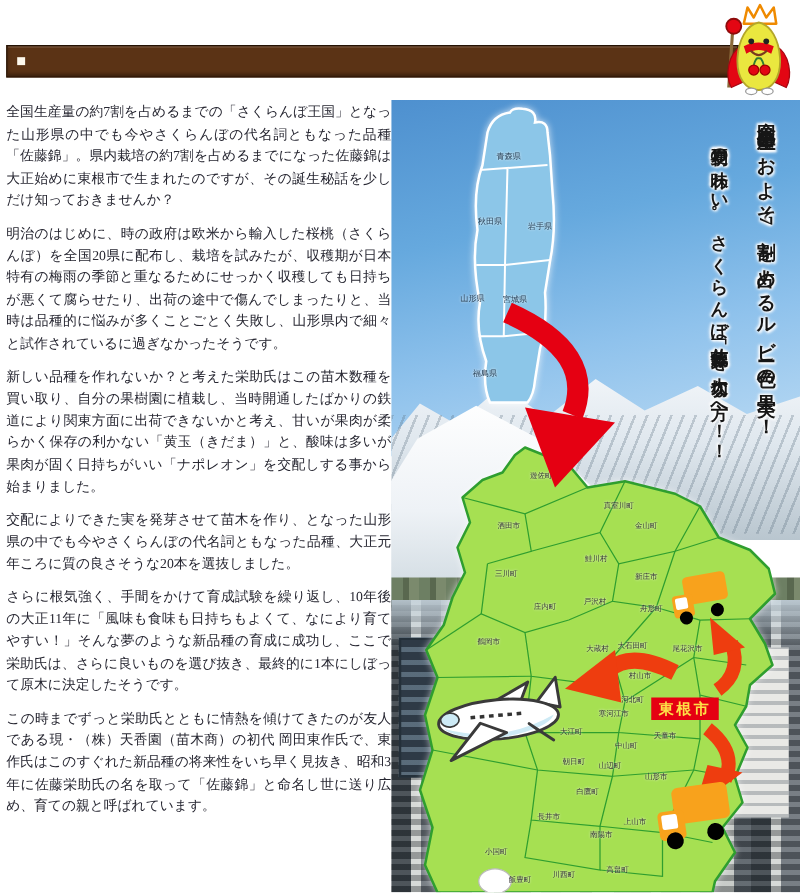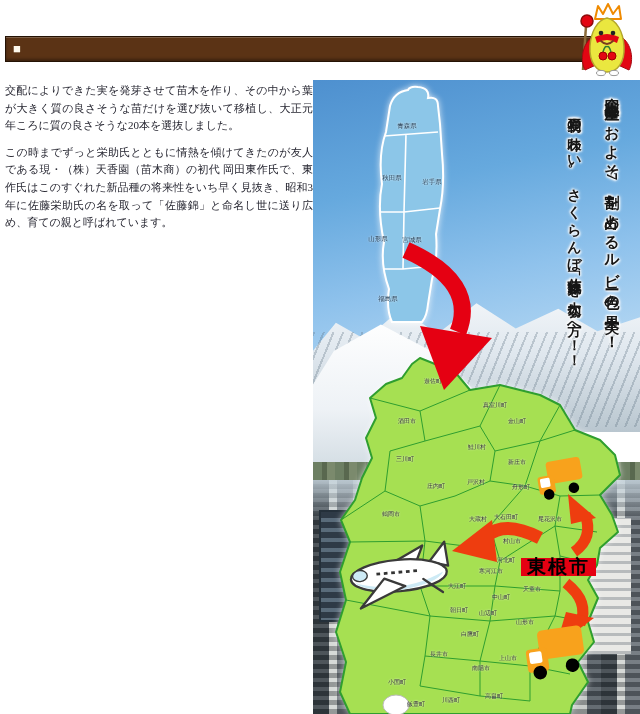--- a/index.html
+++ b/index.html
@@ -59,21 +59,21 @@
     filter:drop-shadow(0 0 3px rgba(255,255,255,.75));}
   .map-yamagata{position:absolute;left:330px;top:356px;width:310px;height:358px;z-index:4;
     filter:drop-shadow(0 0 3px rgba(255,255,255,.6));}
   .map-label{position:absolute;transform:translate(-50%,-50%);font-size:6px;color:#333;
     font-family:"Liberation Sans","DejaVu Sans",sans-serif;white-space:nowrap;z-index:5;
     text-shadow:0 0 2px rgba(255,255,255,.95);}
   .pref-label{color:#274158;font-size:6.5px;}
   .arrows{position:absolute;left:313px;top:80px;width:327px;height:634px;z-index:6;pointer-events:none;}
   .vehicle{position:absolute;z-index:7;}
   .higashine{position:absolute;left:521px;top:558px;z-index:8;background:var(--accent-red);
-    color:#000000;font-weight:bold;font-size:19px;letter-spacing:2px;padding:1px 6px;line-height:16px;}
+    color:#fde047;font-weight:bold;font-size:12px;letter-spacing:2px;padding:1px 6px;line-height:16px;}
 </style>
 </head>
 <body>
 
 <div id="stage">
 
   <div class="header-bar">
     <span class="bullet">■</span>
   </div>
 
@@ -91,21 +91,25 @@
       <path d="M 26,39 Q 32,45 38,39" stroke="#7a3b1e" stroke-width="1.8" fill="none" stroke-linecap="round"></path>
       <path d="M 28,50 Q 30,43 32,45 M 36,50 Q 34,43 32,45" stroke="#2e7d32" stroke-width="1.5" fill="none"></path>
       <circle cx="28" cy="54" r="4" fill="#e30613" stroke="#9f0000"></circle>
         <circle cx="37" cy="54" r="4" fill="#e30613" stroke="#9f0000"></circle>
       <ellipse cx="26" cy="71" rx="4.5" ry="2.6" fill="#fff" stroke="#999"></ellipse>
       <ellipse cx="39" cy="71" rx="4.5" ry="2.6" fill="#fff" stroke="#999"></ellipse>
     </svg>
   </div>
 
   <div class="article">
-    <p>交配によりできた実を発芽させて苗木を作り、その中から葉が大きく質の良さそうな苗だけを選び抜いて移植し、大正元年ころに質の良さそうな20本を選抜しました。</p>
+    <p>全国生産量の約7割を占めるまでの「さくらんぼ王国」となった山形県の中でも今やさくらんぼの代名詞ともなった品種「佐藤錦」。県内栽培の約7割を占めるまでになった佐藤錦は大正始めに東根市で生まれたのですが、その誕生秘話を少しだけ知っておきませんか？</p>
+    <p>明治のはじめに、時の政府は欧米から輸入した桜桃（さくらんぼ）を全国20県に配布し、栽培を試みたが、収穫期が日本特有の梅雨の季節と重なるためにせっかく収穫しても日持ちが悪くて腐らせたり、出荷の途中で傷んでしまったりと、当時は品種的に悩みが多くことごとく失敗し、山形県内で細々と試作されているに過ぎなかったそうです。</p>
+    <p>新しい品種を作れないか？と考えた栄助氏はこの苗木数種を買い取り、自分の果樹園に植栽し、当時開通したばかりの鉄道により関東方面に出荷できないかと考え、甘いが果肉が柔らかく保存の利かない「黄玉（きだま）」と、酸味は多いが果肉が固く日持ちがいい「ナポレオン」を交配しする事から始まりました。</p>
+    <p>交配によりできた実を発芽させて苗木を作り、となった山形県の中でも今やさくらんぼの代名詞ともなった品種、大正元年ころに質の良さそうな20本を選抜しました。</p>
+    <p>さらに根気強く、手間をかけて育成試験を繰り返し、10年後の大正11年に「風味も食味も日持ちもよくて、なにより育てやすい！」そんな夢のような新品種の育成に成功し、ここで栄助氏は、さらに良いものを選び抜き、最終的に1本にしぼって原木に決定したそうです。</p>
     <p>この時までずっと栄助氏とともに情熱を傾けてきたのが友人である現・（株）天香園（苗木商）の初代 岡田東作氏で、東作氏はこのすぐれた新品種の将来性をいち早く見抜き、昭和3年に佐藤栄助氏の名を取って「佐藤錦」と命名し世に送り広め、育ての親と呼ばれています。</p>
 
   </div>
 
   <div class="photo">
     <div class="sky"></div>
     <div class="ridge-far"></div>
     <div class="ridge-streaks"></div>
     <div class="snow-near"></div>
     <div class="tree-band"></div>

